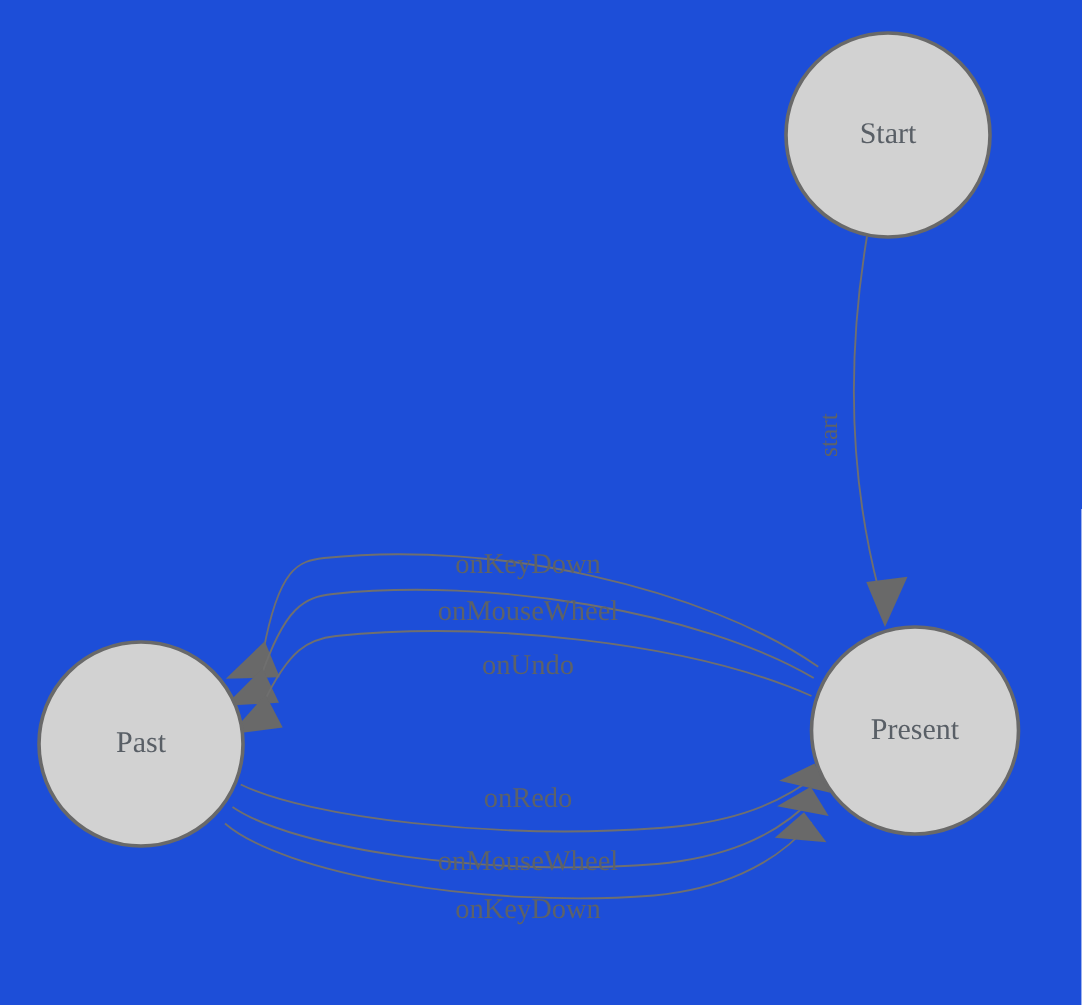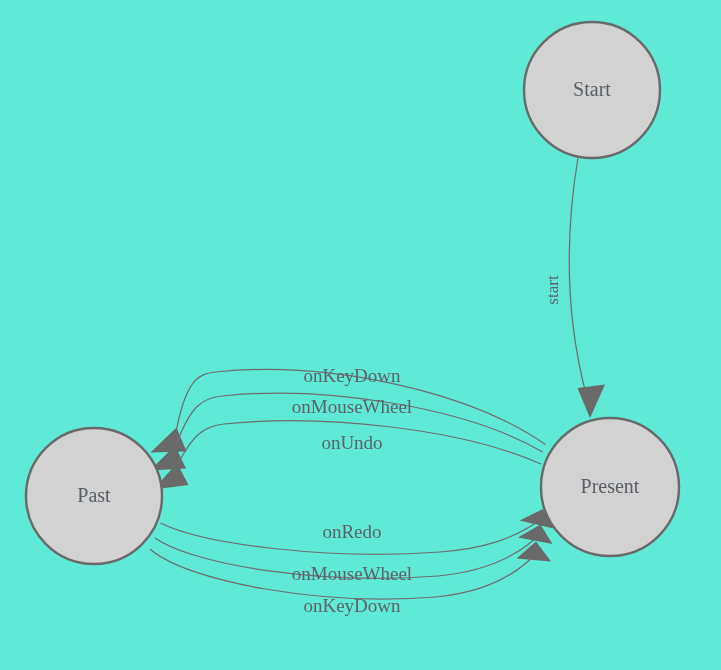--- a/index.html
+++ b/index.html
@@ -10,21 +10,21 @@
   body {
     width: 721px;
     height: 670px;
     font-family: "Liberation Serif", "DejaVu Serif", serif;
     overflow: hidden;
   }
   #diagram-root {
     position: relative;
     width: 721px;
     height: 670px;
-    background: #5eead4;
+    background: #1d4ed8;
   }
   svg.diagram-canvas {
     position: absolute;
     left: 0;
     top: 0;
     width: 721px;
     height: 670px;
     display: block;
   }
   .node-shape {

